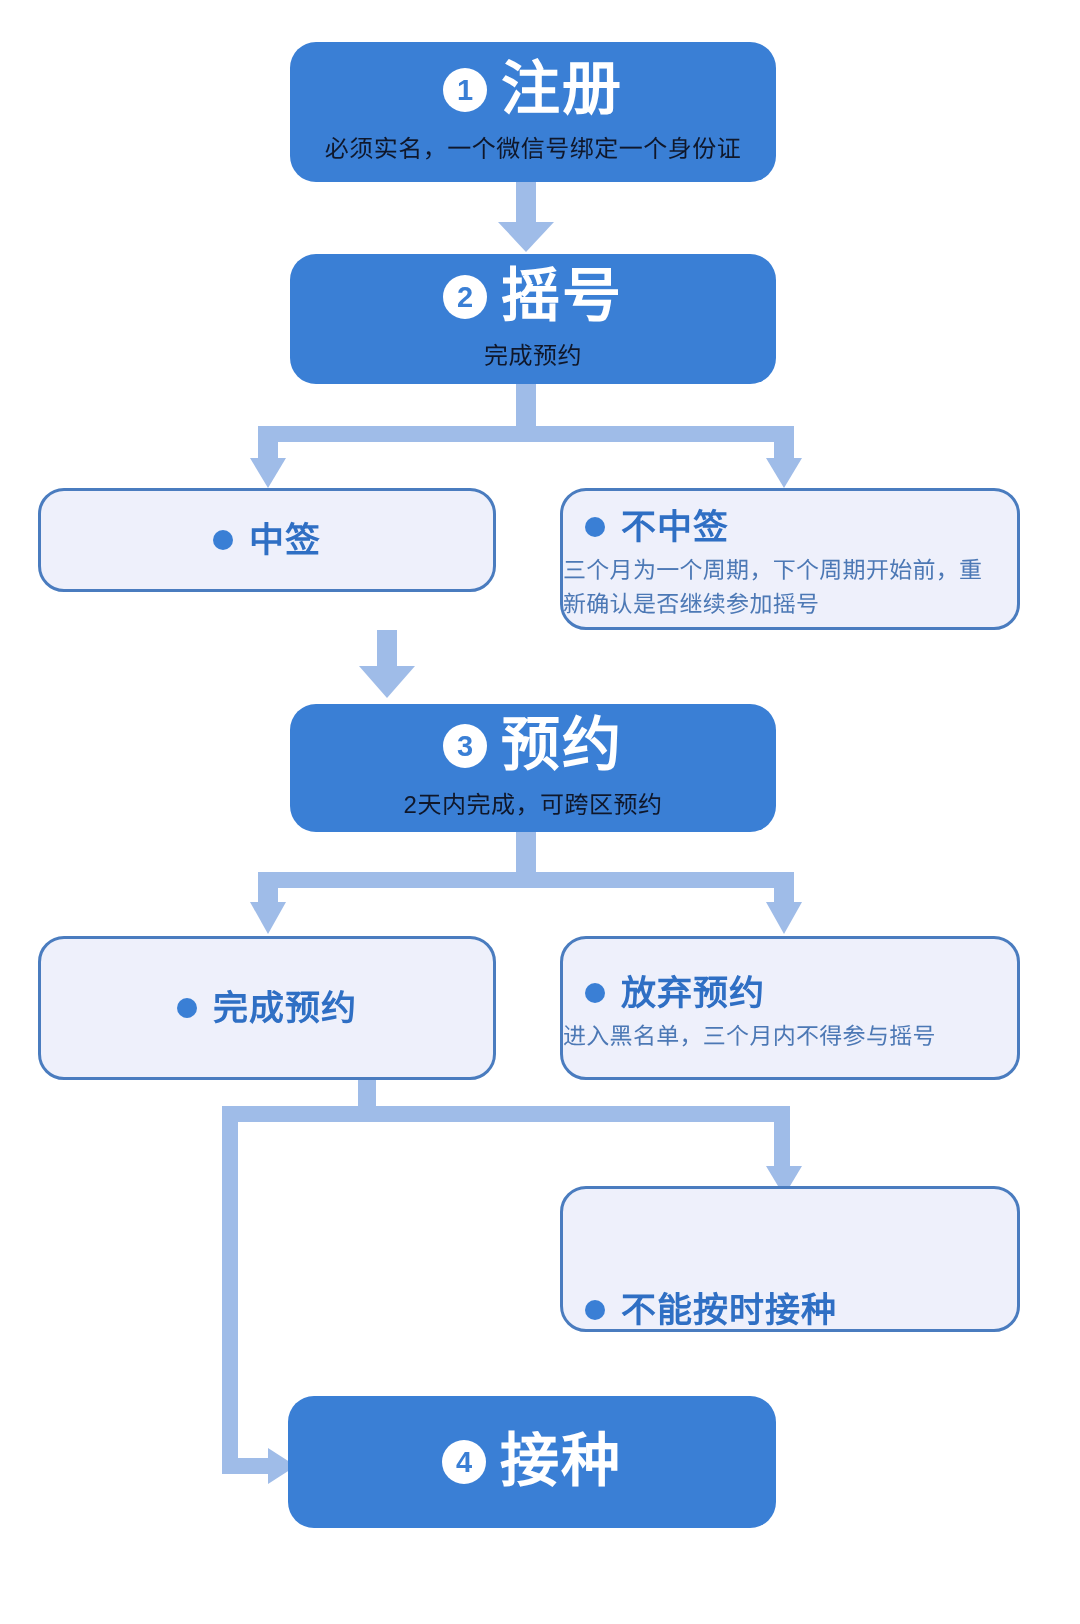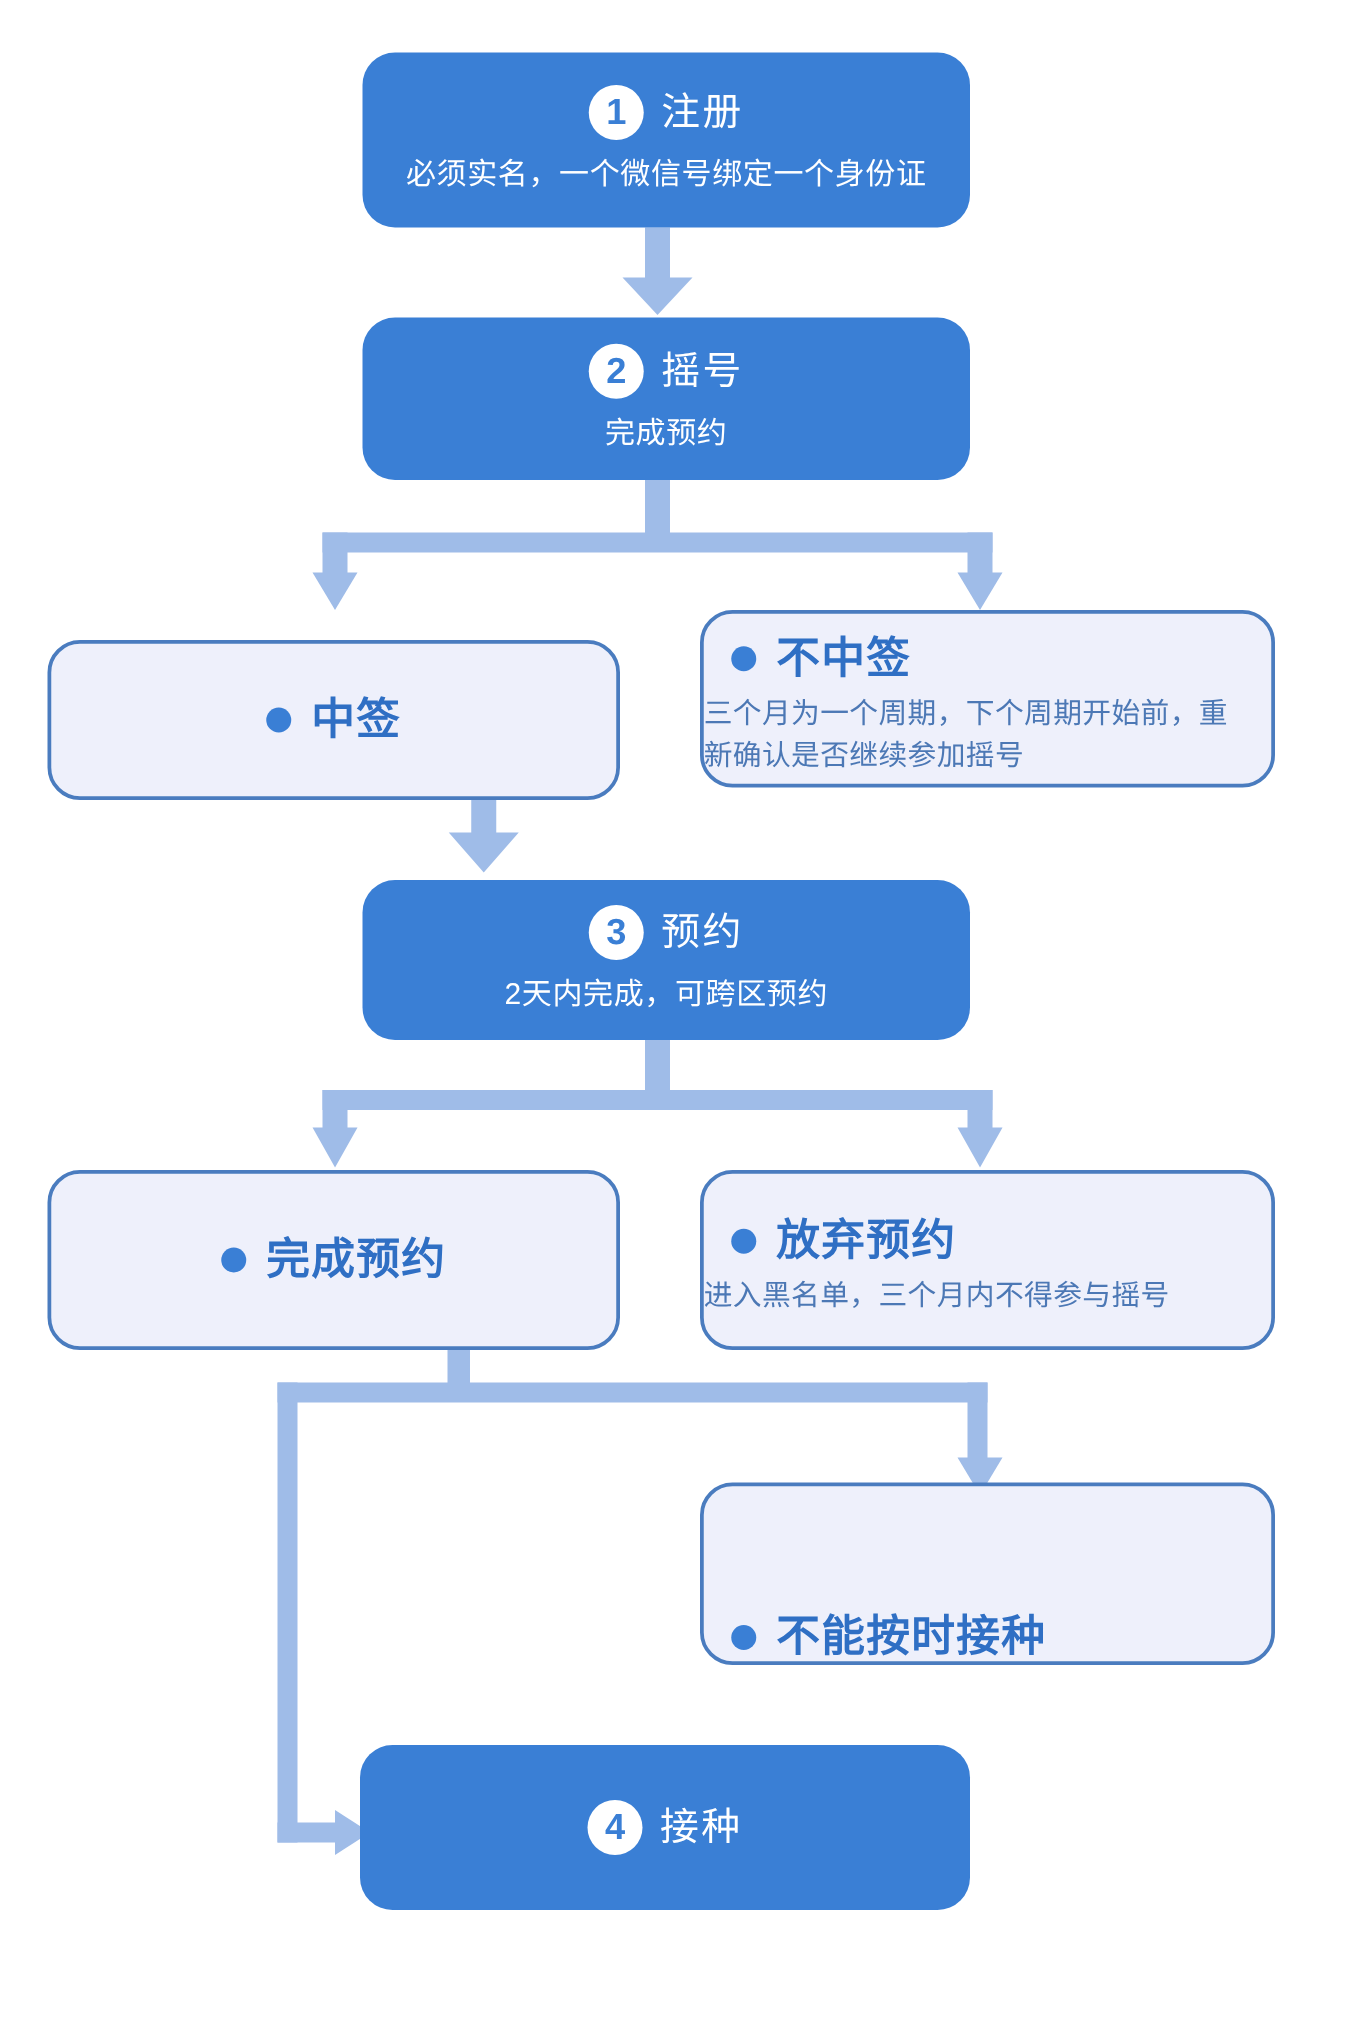--- a/index.html
+++ b/index.html
@@ -55,30 +55,30 @@
     color: #3a7fd5;
     font-size: 29px;
     font-weight: bold;
     display: flex;
     align-items: center;
     justify-content: center;
     flex: none;
     line-height: 1;
   }
   .step-title {
-    font-size: 31px;
-    font-weight: normal;
+    font-size: 59px;
+    font-weight: bold;
     letter-spacing: 2px;
     line-height: 1.05;
     white-space: nowrap;
   }
   .step-sub {
     margin-top: 12px;
     font-size: 24px;
-    color: #ffffff;
+    color: #0f172a;
     letter-spacing: 0.5px;
     line-height: 1.3;
     white-space: nowrap;
   }
 
   
   .outcome-box {
     position: absolute;
     box-sizing: border-box;
     background: #eef0fb;
@@ -180,21 +180,21 @@
   </div>
 
   <div class="step-box" style="left:290px; top:254px; width:486px; height:130px;">
     <div class="step-head">
       <span class="step-badge">2</span>
       <span class="step-title">摇号</span>
     </div>
     <div class="step-sub">完成预约</div>
   </div>
 
-  <div class="outcome-box centered" style="left:38px; top:512px; width:458px; height:128px;">
+  <div class="outcome-box centered" style="left:38px; top:488px; width:458px; height:104px;">
     <div class="outcome-head">
       <span class="outcome-dot"></span>
       <span class="outcome-title">中签</span>
     </div>
   </div>
 
   <div class="outcome-box detail" style="left:560px; top:488px; width:460px; height:142px;">
     <div class="outcome-head">
       <span class="outcome-dot"></span>
       <span class="outcome-title">不中签</span>

